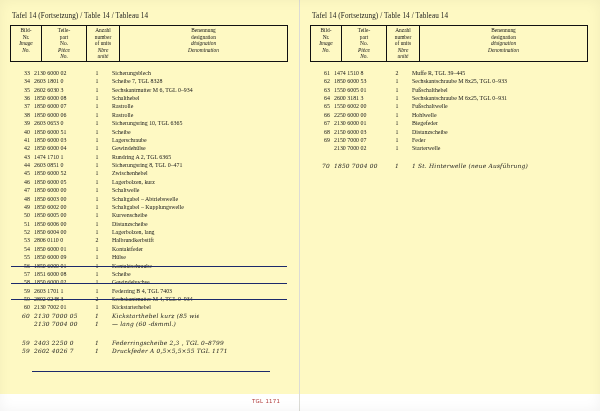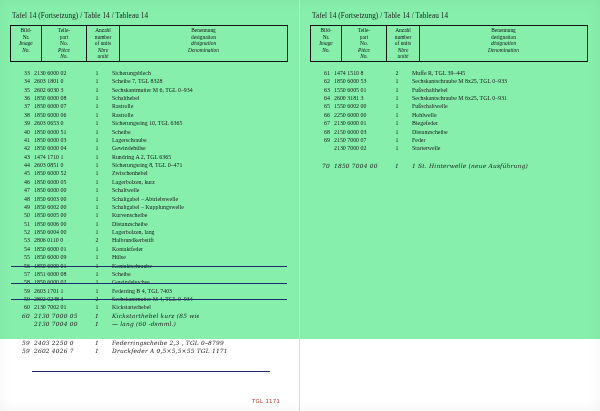--- a/index.html
+++ b/index.html
@@ -4,22 +4,22 @@
 <style>
   html,body{margin:0;padding:0;}
   body{
     width:600px;height:411px;
     background:#ffffff;
     font-family:"Liberation Serif", serif;
     overflow:hidden;
   }
   .page{
     position:relative;
-    width:600px;height:339px;
-    background:#86efac;
+    width:600px;height:394px;
+    background:#fef9c3;
   }
   .col{
     position:absolute;
     top:0;
     width:300px;height:411px;
     box-sizing:border-box;
     padding:8px 10px 0 10px;
   }
   .col-left{left:0;}
   .col-right{left:300px;}

